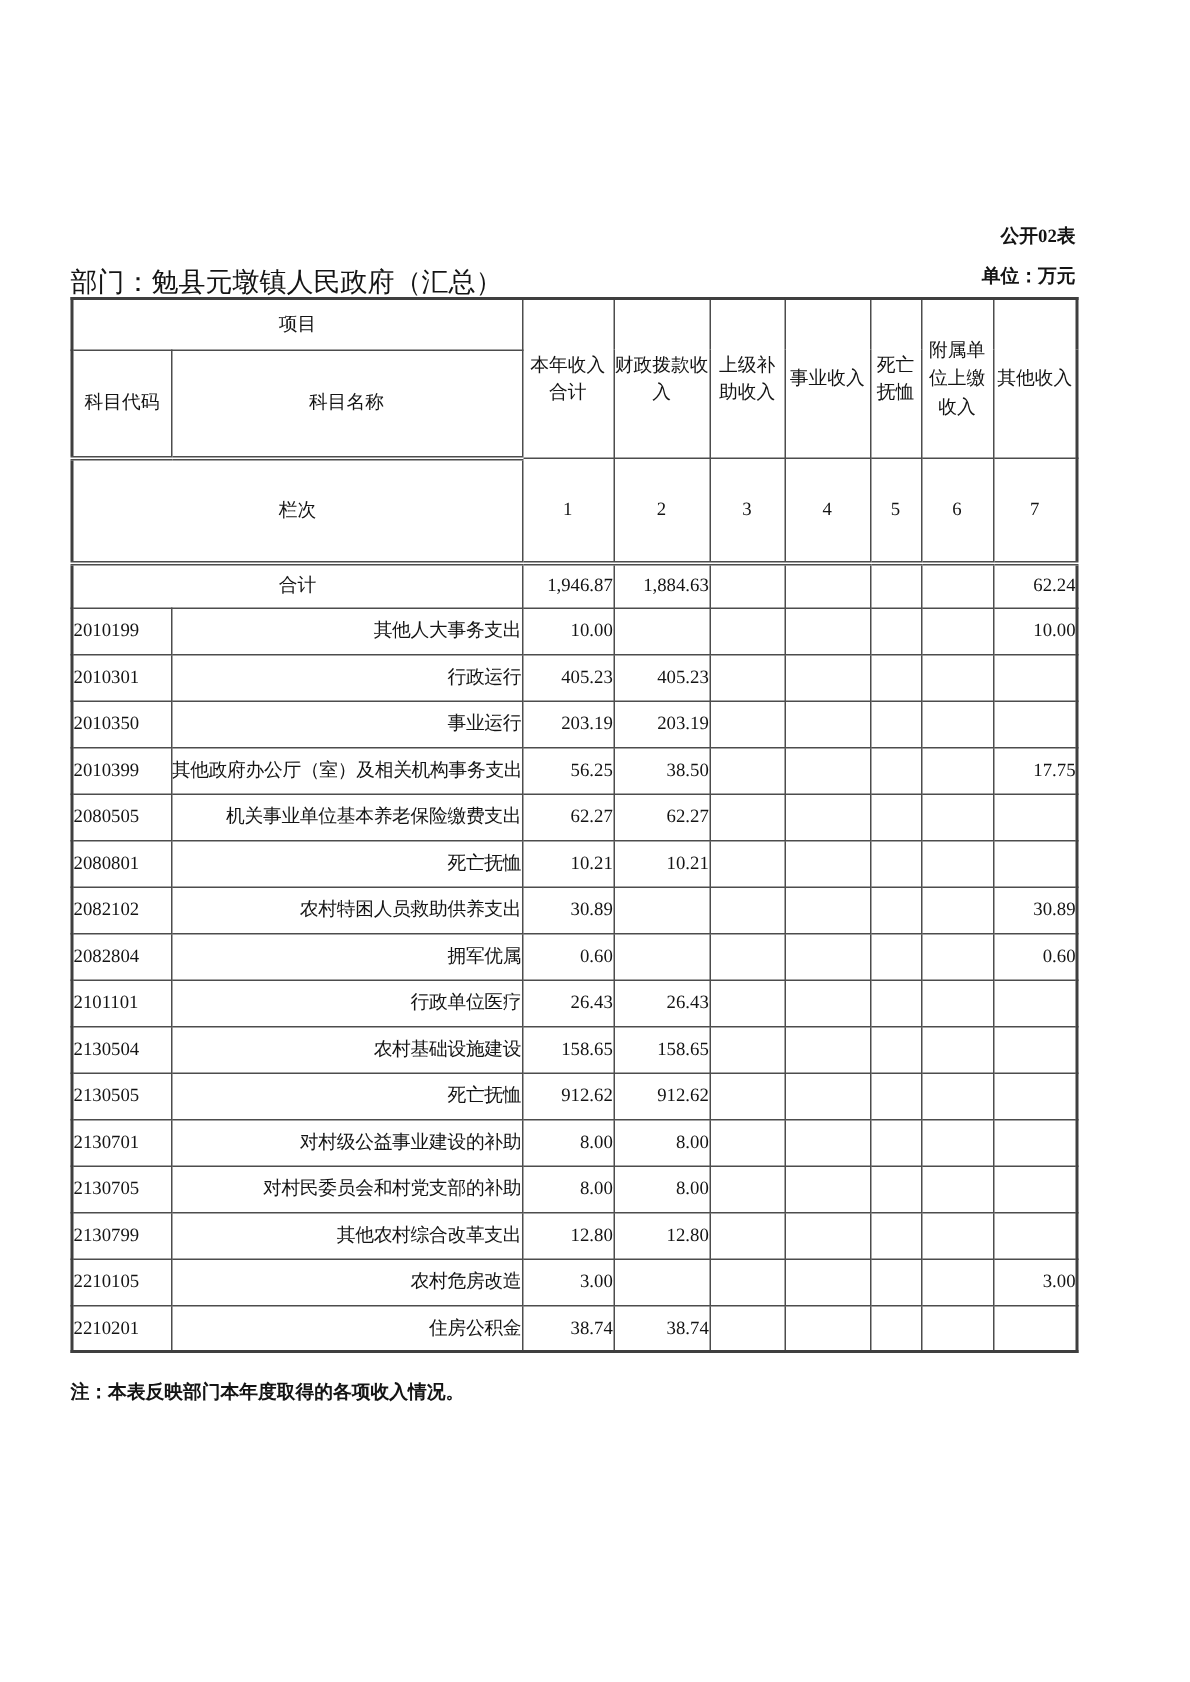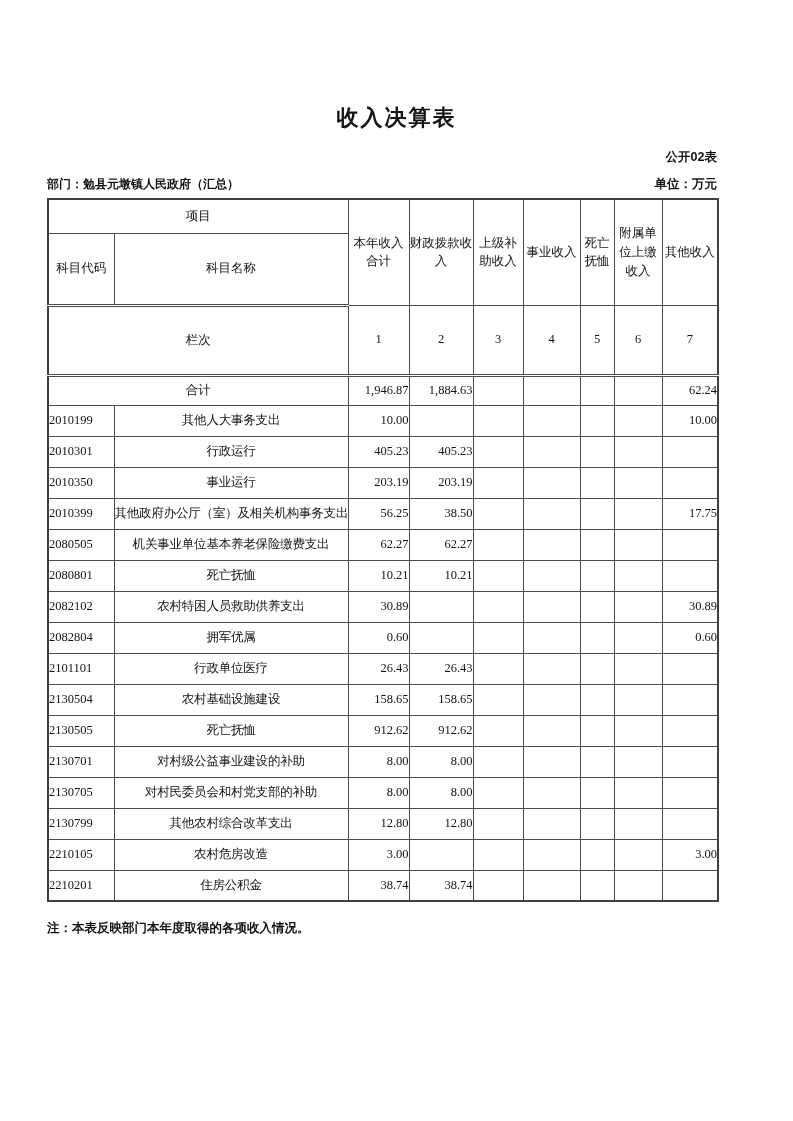--- a/index.html
+++ b/index.html
@@ -15,27 +15,27 @@
   .sheet { position: absolute; inset: 0; }
 
   .doc-title {
     position: absolute; top: 103px; left: 0; width: 100%;
     text-align: center;
     font-family: "Liberation Sans", "DejaVu Sans", sans-serif;
     font-weight: bold; font-size: 22px; letter-spacing: 2px;
   }
   .table-code {
     position: absolute; top: 149px; right: 76px;
-    font-family: Liberation Sans, sans-serif;
+    font-family: Liberation Serif, serif;
     font-weight: 600; font-size: 12.5px;
   }
   .dept-label {
     position: absolute; top: 176px; left: 47px;
     font-family: "Liberation Sans", "DejaVu Sans", sans-serif;
-    font-weight: 700; font-size: 12px;
+    font-weight: 400; font-size: 18px;
   }
   .unit-label {
     position: absolute; top: 176px; right: 76px;
     font-family: "Liberation Sans", "DejaVu Sans", sans-serif;
     font-weight: 600; font-size: 12.5px; text-align: right;
   }
 
   table.income {
     position: absolute; top: 198px; left: 47px;
     width: 670px;
@@ -56,38 +56,37 @@
   th.vcol { border-bottom: 3px double #4c4c4c; }
   tr.lanci { height: 70px; }
   tr.lanci td { border-bottom: 3px double #4c4c4c; }
   tr.total-row { height: 30px; }
   tbody.data tr { height: 31px; margin-top: 40px; }
 
   th.center, td.center { text-align: center; vertical-align: middle; }
   th.vcol { text-align: center; vertical-align: middle; line-height: 1.5; padding: 0 2px; }
   td.code-cell { text-align: left; padding-left: 4px; font-size: 13px; }
   td.name-cell {
-    text-align: center; padding-left: 6px;
+    text-align: right; padding-left: 6px;
     font-size: 12px; white-space: nowrap; letter-spacing: -0.2px;
   }
   td.val { text-align: right; padding-right: 5px; font-size: 13px; }
   td.lanci-num { text-align: center; font-size: 13px; }
 
   .note {
     position: absolute; top: 920px; left: 47px;
     font-family: "Liberation Sans", "DejaVu Sans", sans-serif;
     font-weight: 700; font-size: 12.5px;
   }
 </style>
 </head>
 <body>
 
 <div class="sheet">
 
-  <div class="doc-title">收入决算表</div>
 
   <div class="table-code">公开02表</div>
 
   <div class="dept-label">部门：勉县元墩镇人民政府（汇总）</div>
 
   <div class="unit-label">单位：万元</div>
 
   <table class="income">
     <colgroup>
       <col style="width:66px">

